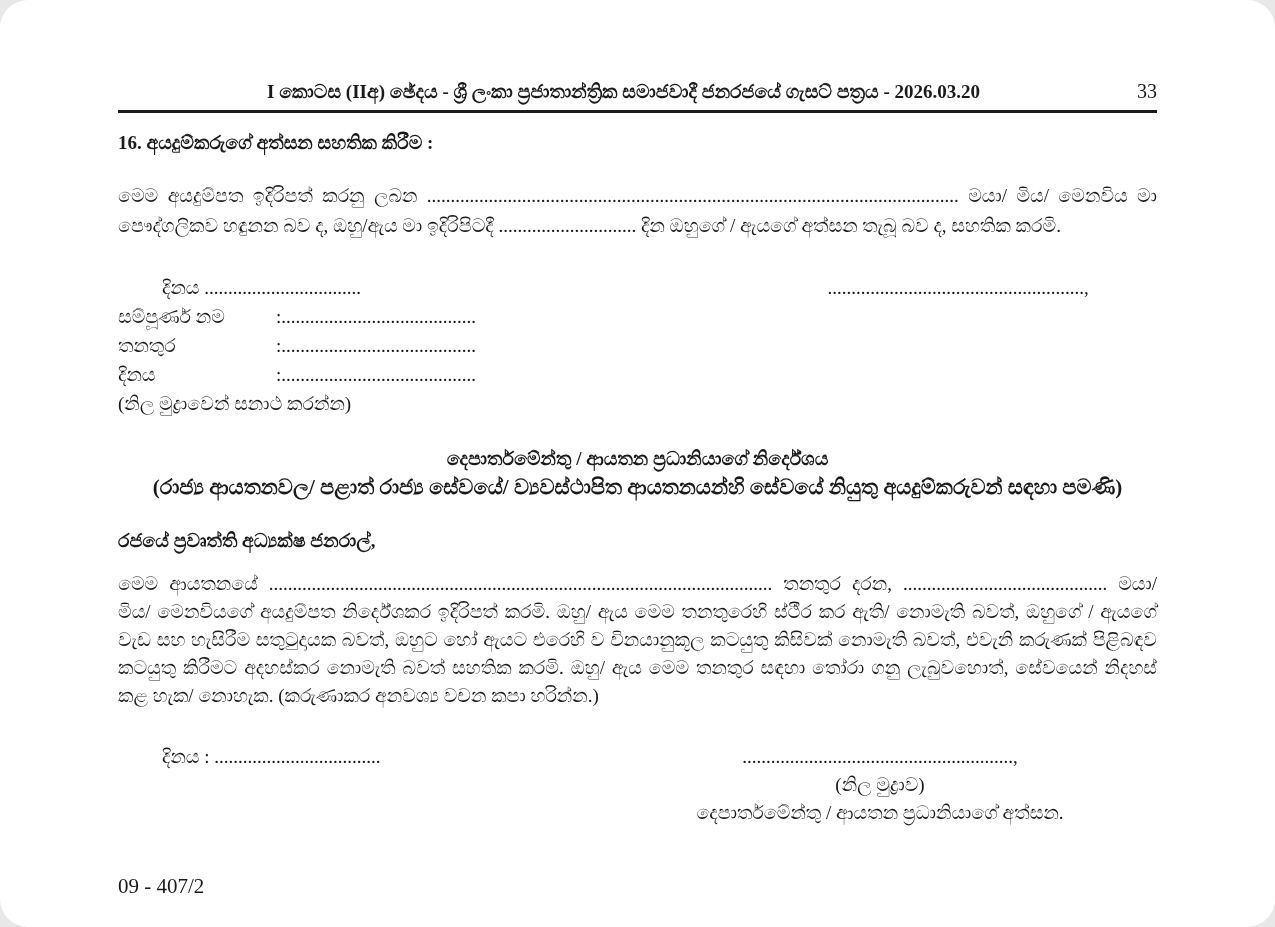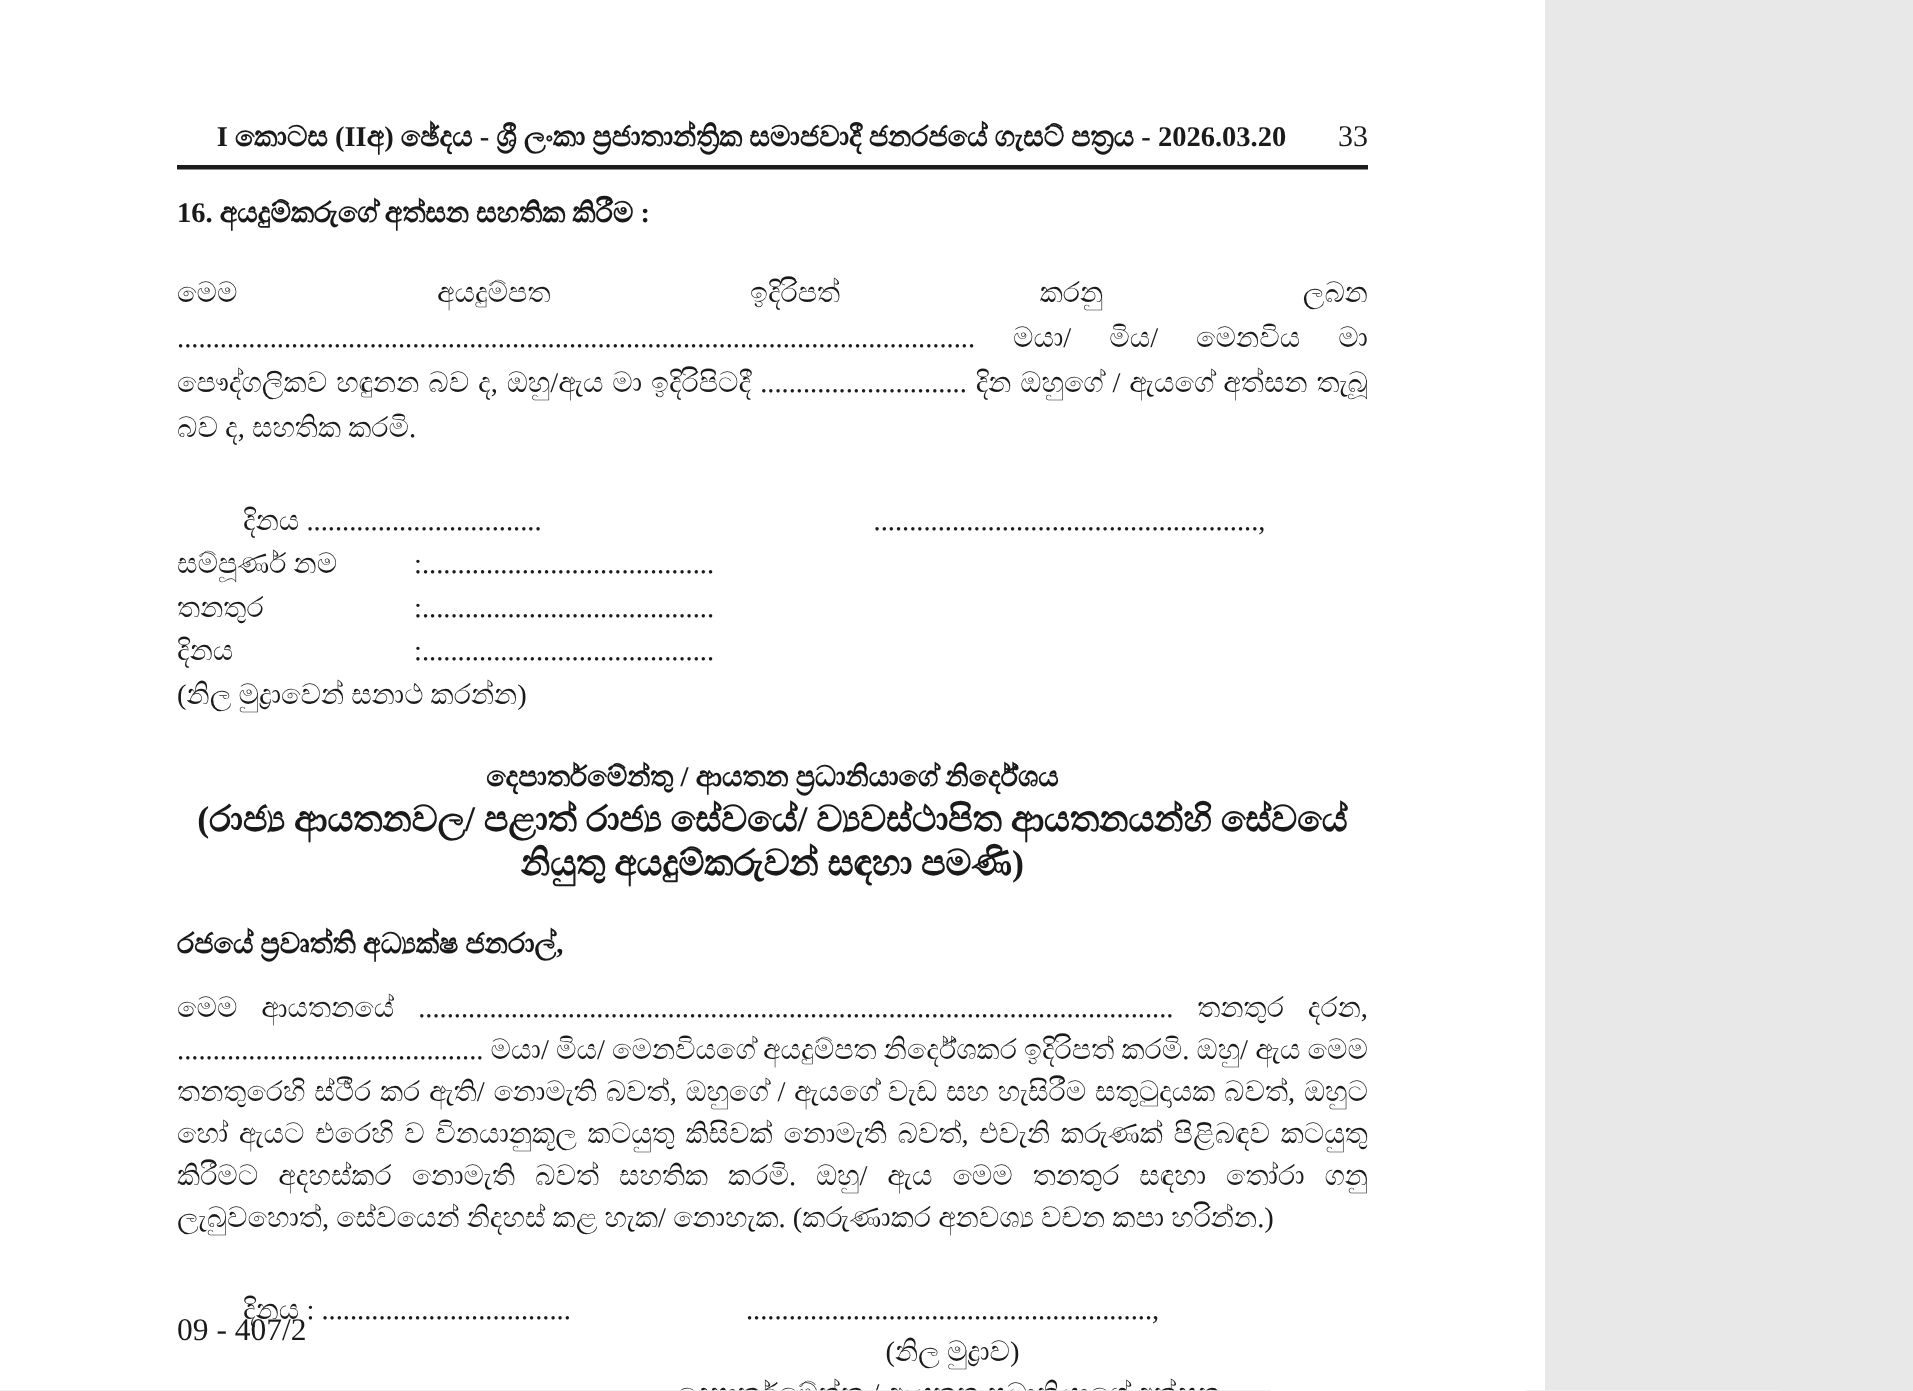--- a/index.html
+++ b/index.html
@@ -1,19 +1,19 @@
 <!DOCTYPE html>
 <html><head>
 <meta charset="utf-8">
 <style>
   html,body{margin:0;padding:0;background:#e8e8e8;}
   .page{
-    width:1030px;height:927px;background:#ffffff;color:#1a1a1a;
+    width:1275px;height:927px;background:#ffffff;color:#1a1a1a;
     font-family:"Liberation Serif","DejaVu Serif",serif;
-    position:relative;overflow:hidden;box-sizing:border-box;
+    position:relative;overflow:hidden;box-sizing:border-box;border-radius:28px;
   }
   .content{padding:0 118px;}
   
   .gz-header{
     display:flex;align-items:flex-end;
     padding-top:80px;padding-bottom:7px;
     border-bottom:3px solid #1c1c1c;
     font-size:19px;font-weight:bold;
   }
   .gz-header .title{flex:1;text-align:center;}
@@ -29,21 +29,21 @@
   .sign-block.first{margin-right:14px;}
   .sign-block.second{margin-right:92px;}
   
   .fields{font-size:19px;line-height:29px;}
   .frow{display:flex;}
   .flabel{width:158px;flex:0 0 158px;}
   .fvalue{white-space:nowrap;overflow:hidden;}
   .seal-note{font-size:19px;line-height:29px;}
   
   .center-head{font-weight:bold;font-size:19px;text-align:center;line-height:29px;margin-top:26px;}
-  .center-sub{font-weight:bold;font-size:24px;text-align:center;line-height:29px;font-family:Liberation Serif, serif;}
+  .center-sub{font-weight:bold;font-size:21px;text-align:center;line-height:29px;font-family:Liberation Serif, serif;}
   .salutation{font-weight:bold;font-size:19px;margin-top:25px;line-height:28px;}
   .body-para.second{margin-top:15px;line-height:28px;}
   
   .footer{position:absolute;left:118px;top:874px;font-size:21px;}
 </style>
 </head>
 <body>
 
 <div class="page">
   <div class="content">

